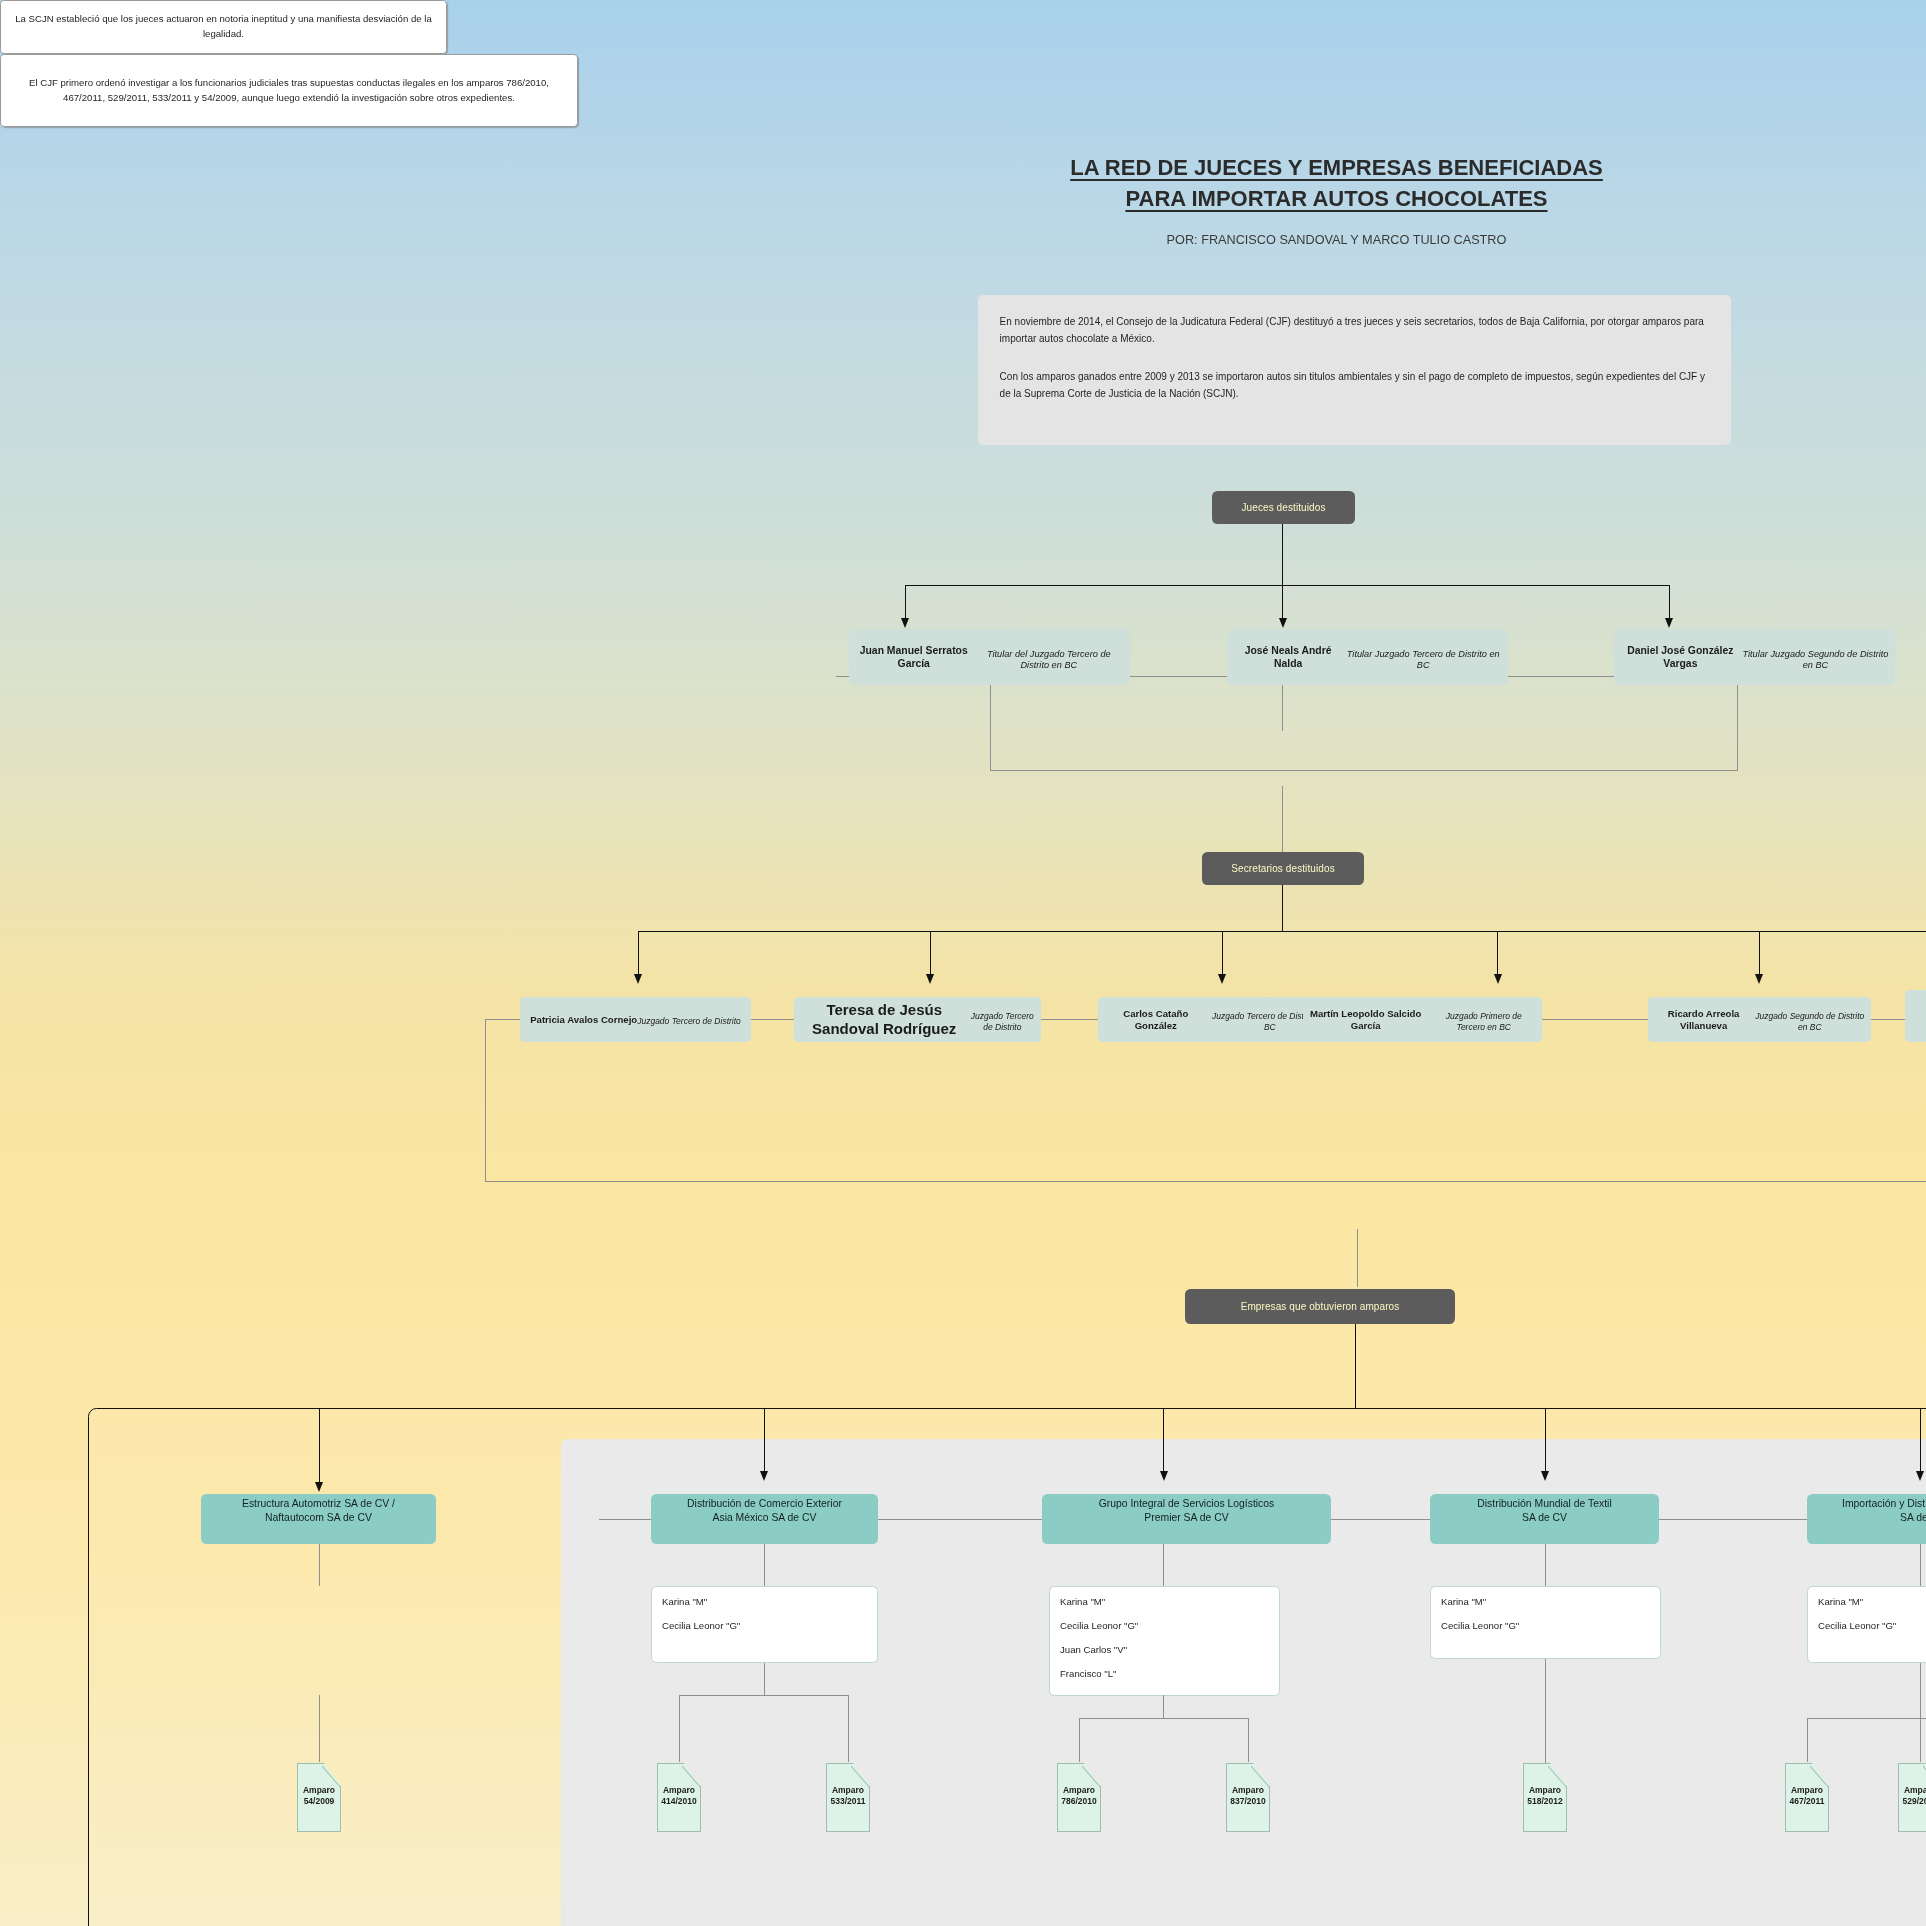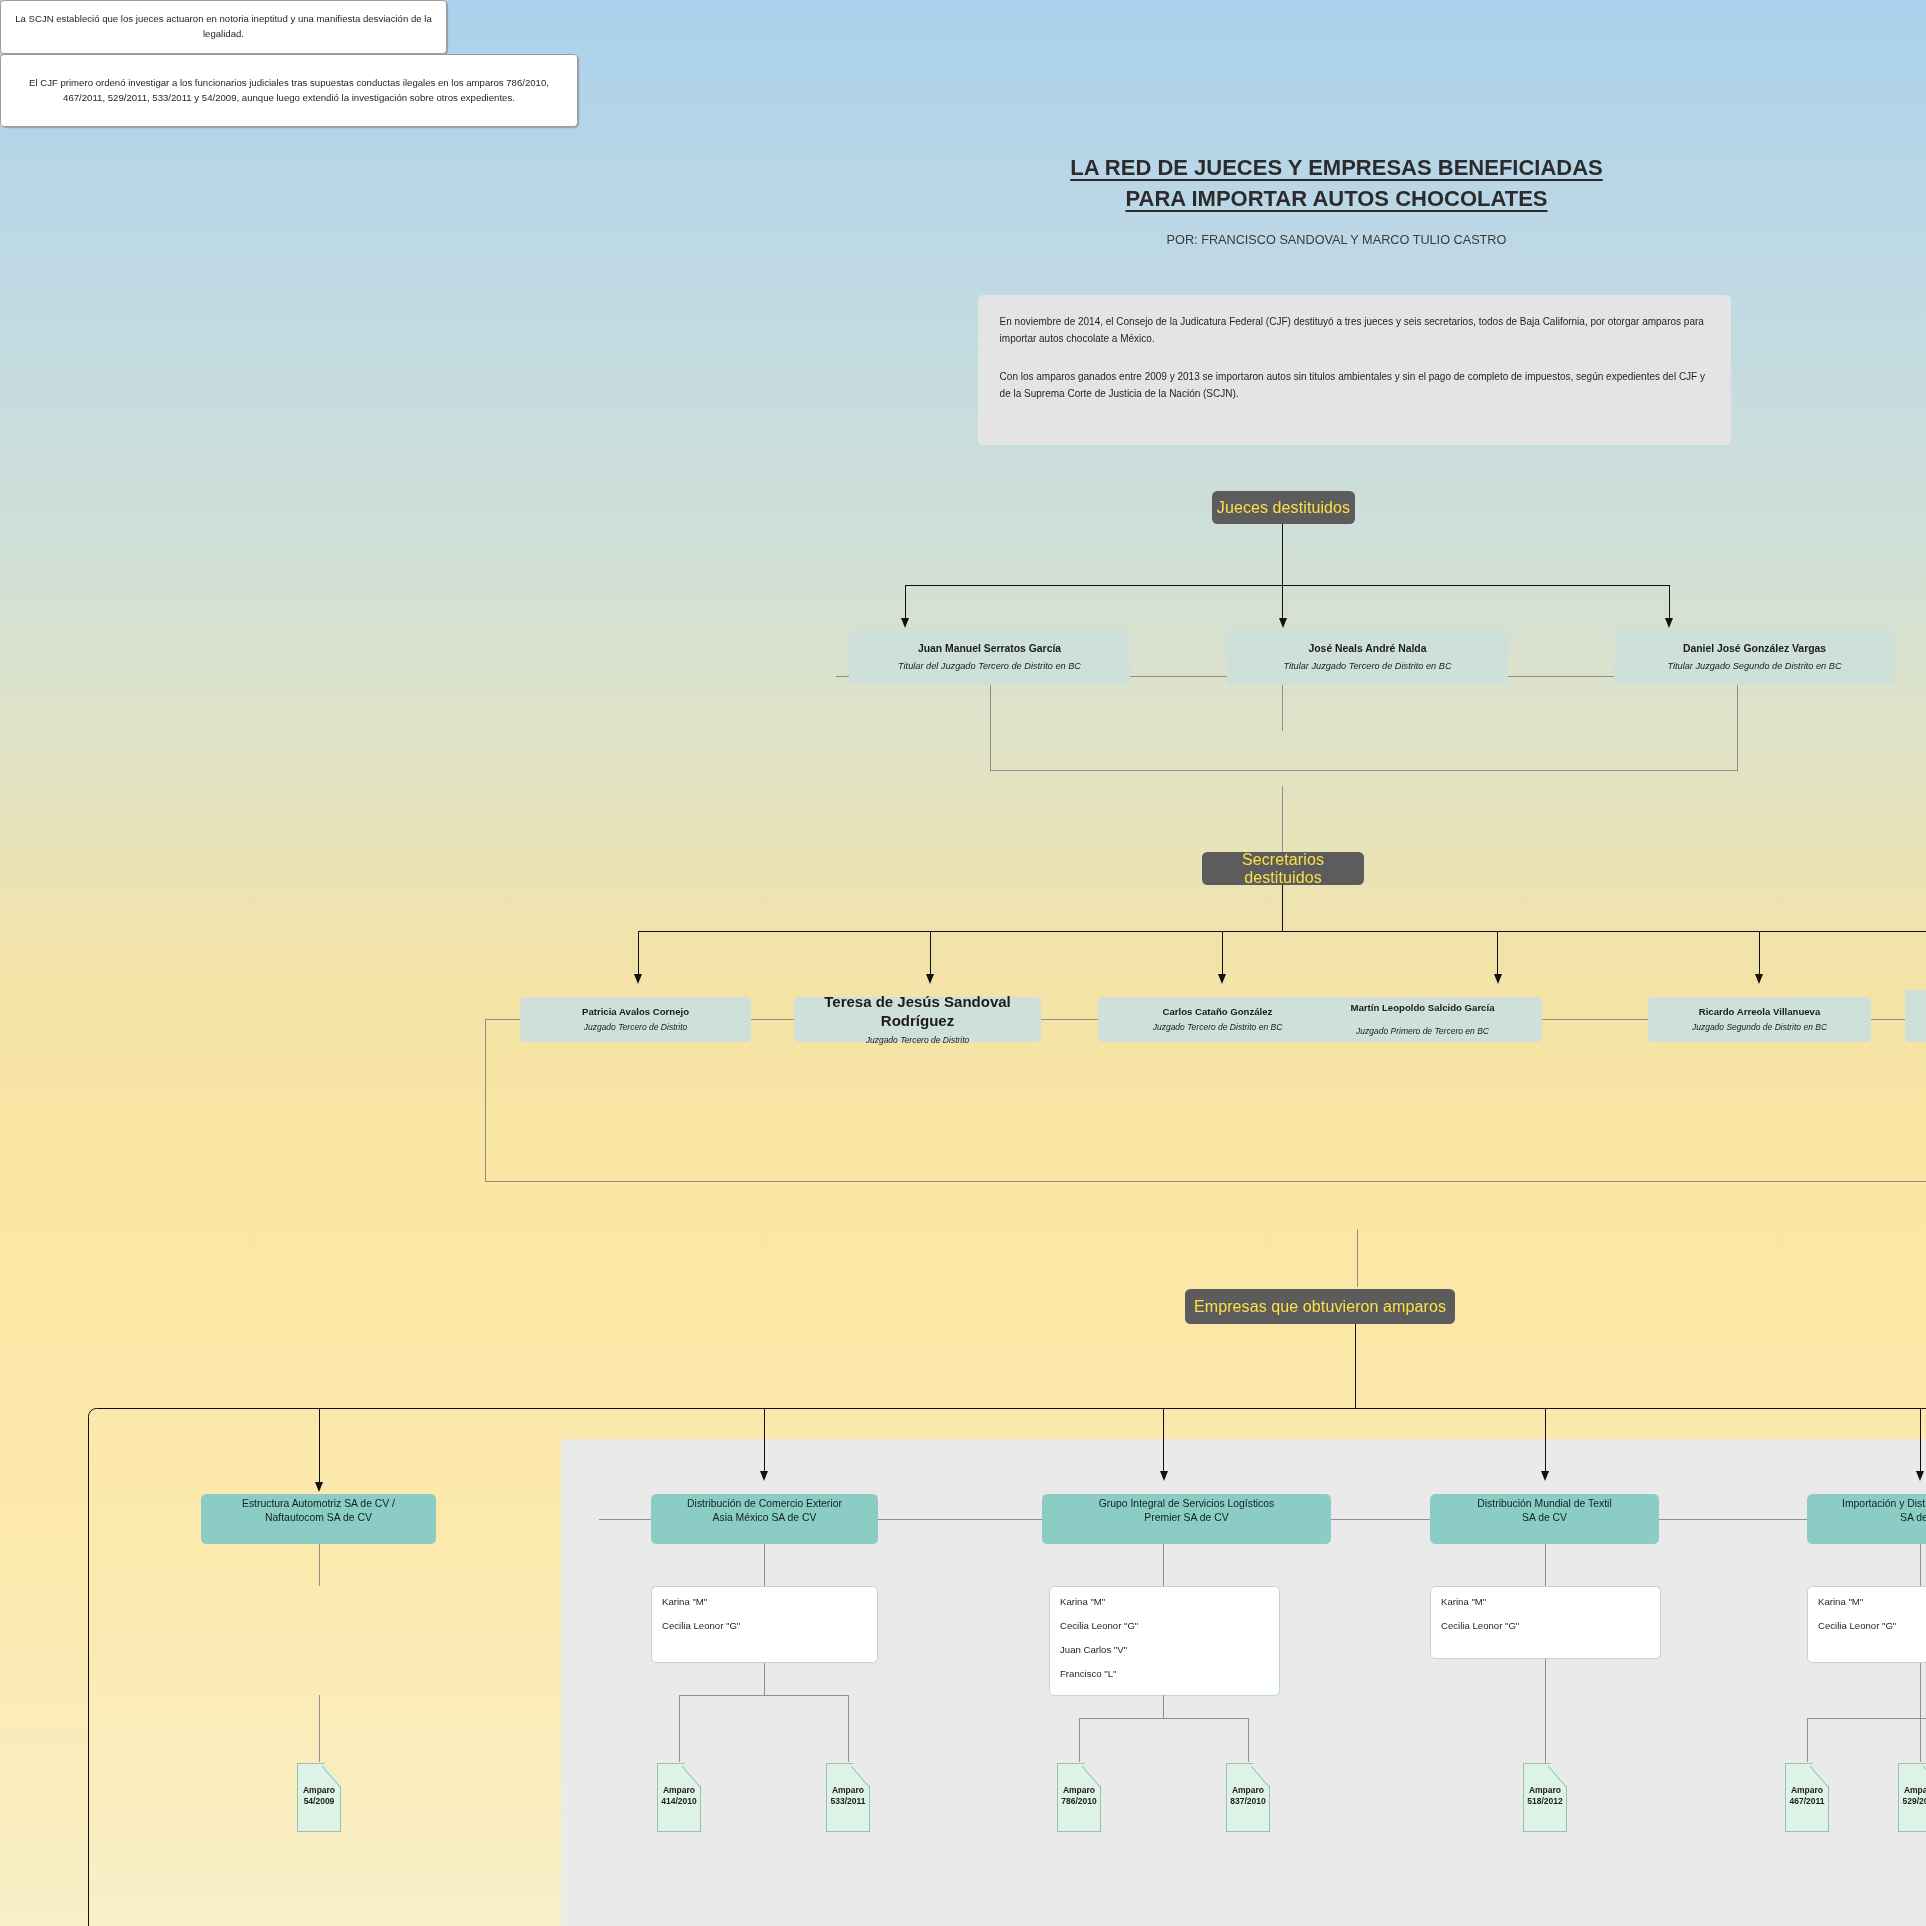--- a/index.html
+++ b/index.html
@@ -25,32 +25,32 @@
     overflow: hidden;
   }
 
   .stage { position: relative; width: 2673px; height: 2817px; }
 
   
   .node { position: absolute; }
 
   .dark-header {
     background: #5c5c5c;
-    color: #fde047;
+    color: #fef9c3;
     border-radius: 5.4px;
     display: flex; align-items: center; justify-content: center;
-    font-size: 16px;
+    font-size: 10px;
     text-align: center;
     letter-spacing: 0.1px;
   }
 
   .person-box {
     background: #cfe0da;
     border-radius: 4.6px;
-    display: flex; flex-direction: column;
+    display: flex; flex-direction: row;
     align-items: center; justify-content: center;
     text-align: center;
     padding: 3.9px 5.4px;
   }
   .person-box .pname { font-size: 10.4px; font-weight: bold; color: #1b1b1b; line-height: 1.25;}
   .person-box .prole { font-size: 9.2px; font-style: italic; color: #1b1b1b; margin-top: 6.2px; line-height:1.25;}
 
   .callout {
     background: #ffffff;
     border: 0.8px solid #9a9a9a;

